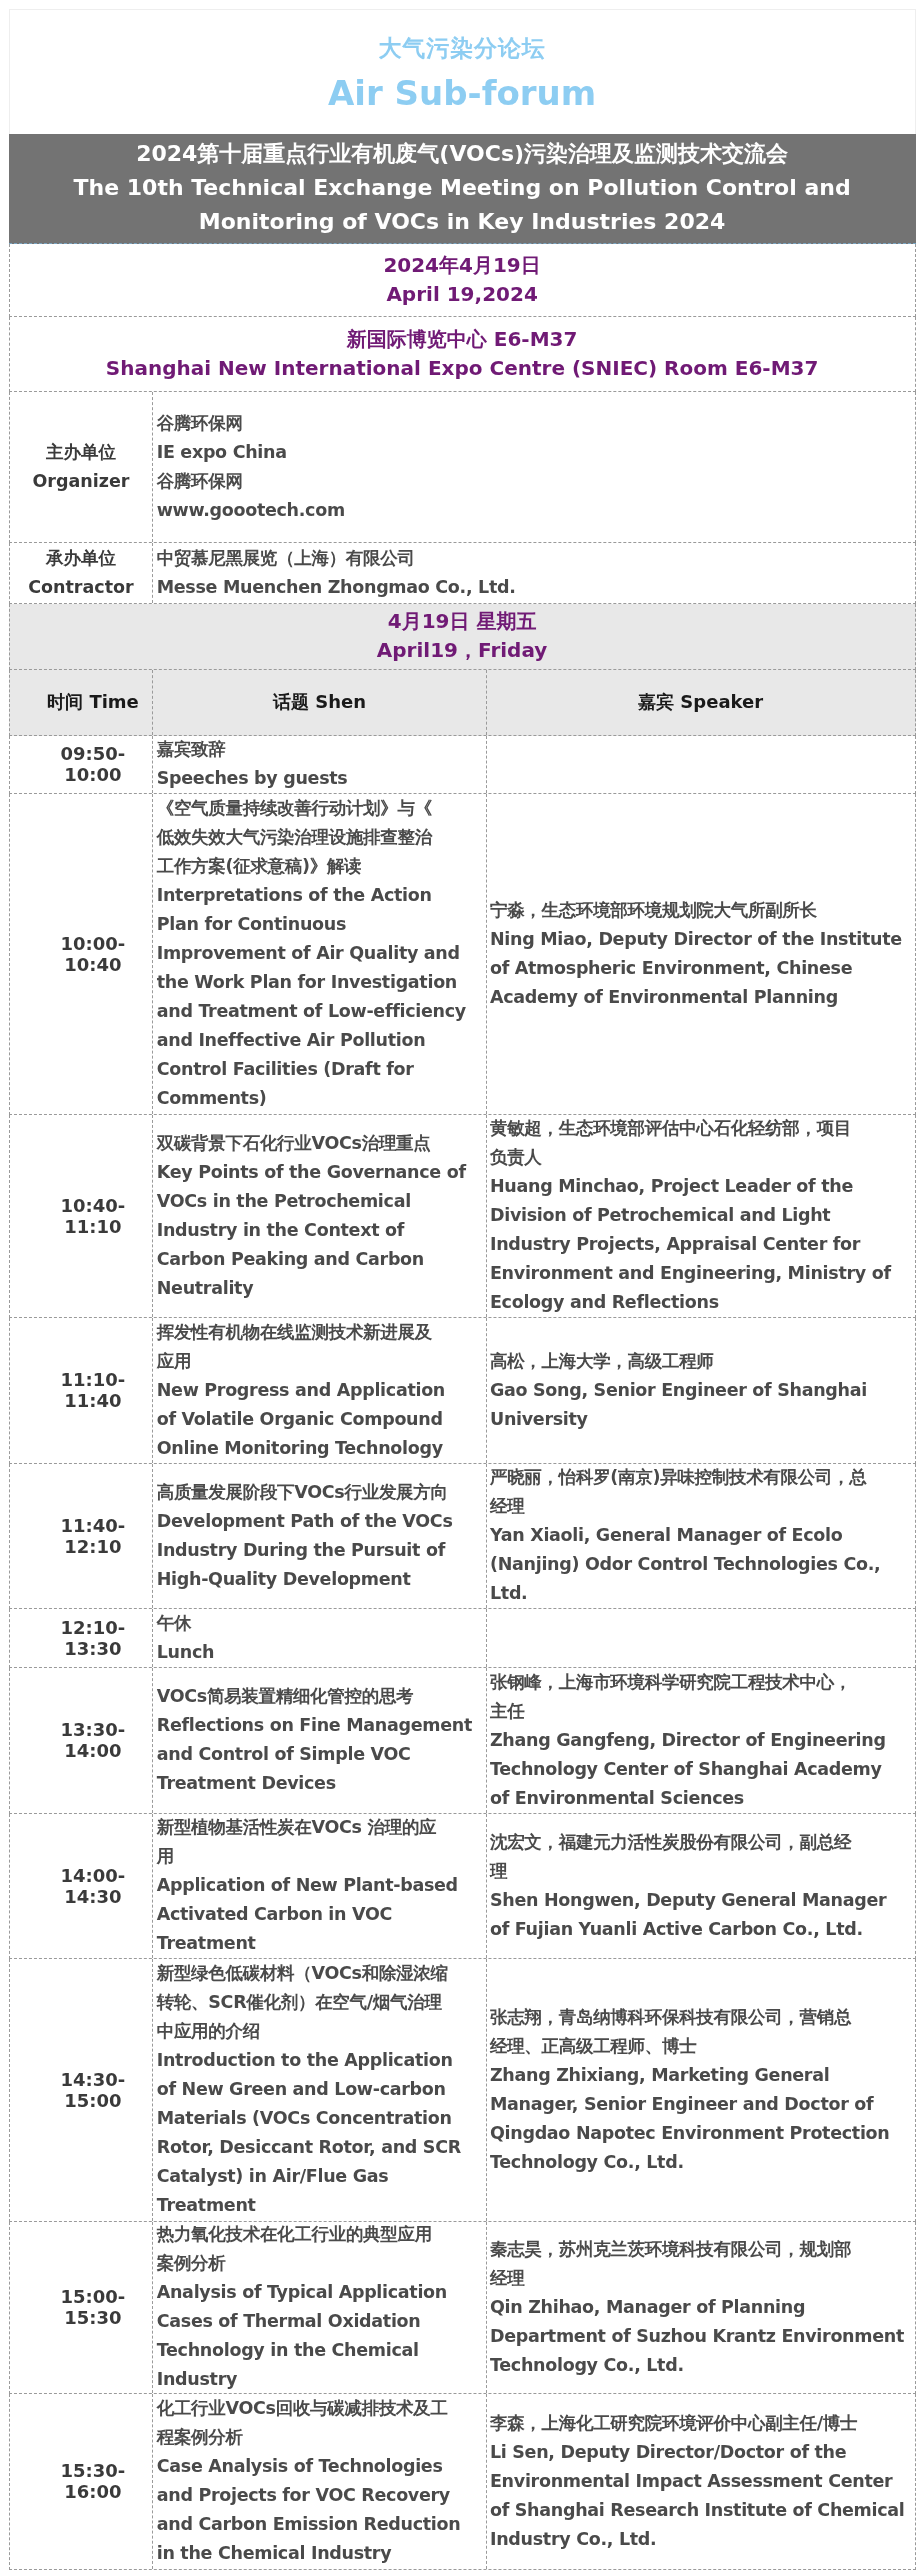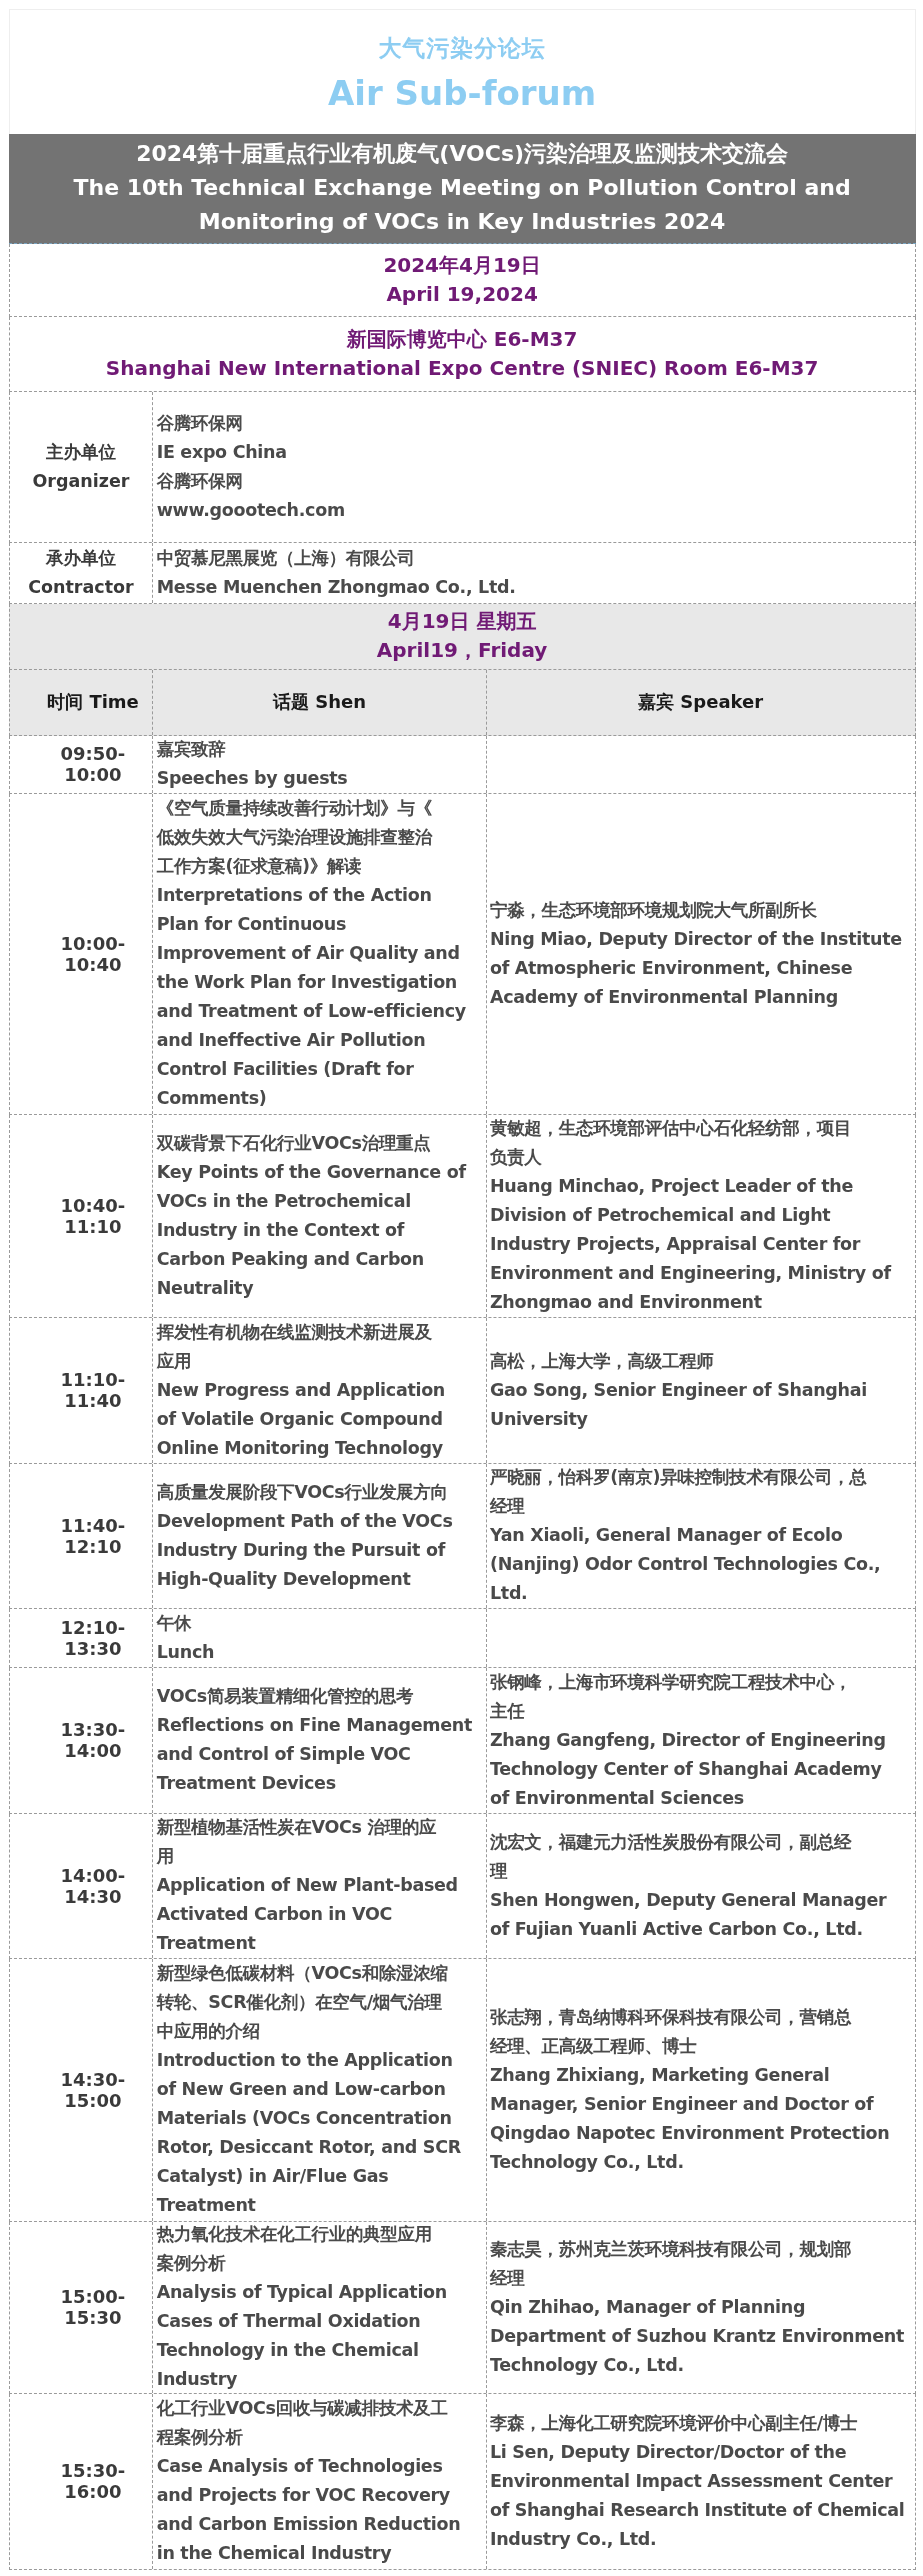--- a/index.html
+++ b/index.html
@@ -145,21 +145,21 @@
           <div class="t-text">Carbon Peaking and Carbon</div>
           <div class="t-text">Neutrality</div>
         </div>
     <div class="cell c-speaker">
           <div class="t-text">黄敏超，生态环境部评估中心石化轻纺部，项目</div>
           <div class="t-text">负责人</div>
           <div class="t-text">Huang Minchao, Project Leader of the</div>
           <div class="t-text">Division of Petrochemical and Light</div>
           <div class="t-text">Industry Projects, Appraisal Center for</div>
           <div class="t-text">Environment and Engineering, Ministry of</div>
-          <div class="t-text">Zhongmao and Environment</div>
+          <div class="t-text">Ecology and Reflections</div>
         </div>
   </div>
       <div class="row dash-b dash-l dash-r" style="height: 146px;">
     <div class="cell c-time dash-r">
       <div class="t-time">11:10-11:40</div>
     </div>
     <div class="cell c-topic dash-r">
           <div class="t-text">挥发性有机物在线监测技术新进展及</div>
           <div class="t-text">应用</div>
           <div class="t-text">New Progress and Application</div>

